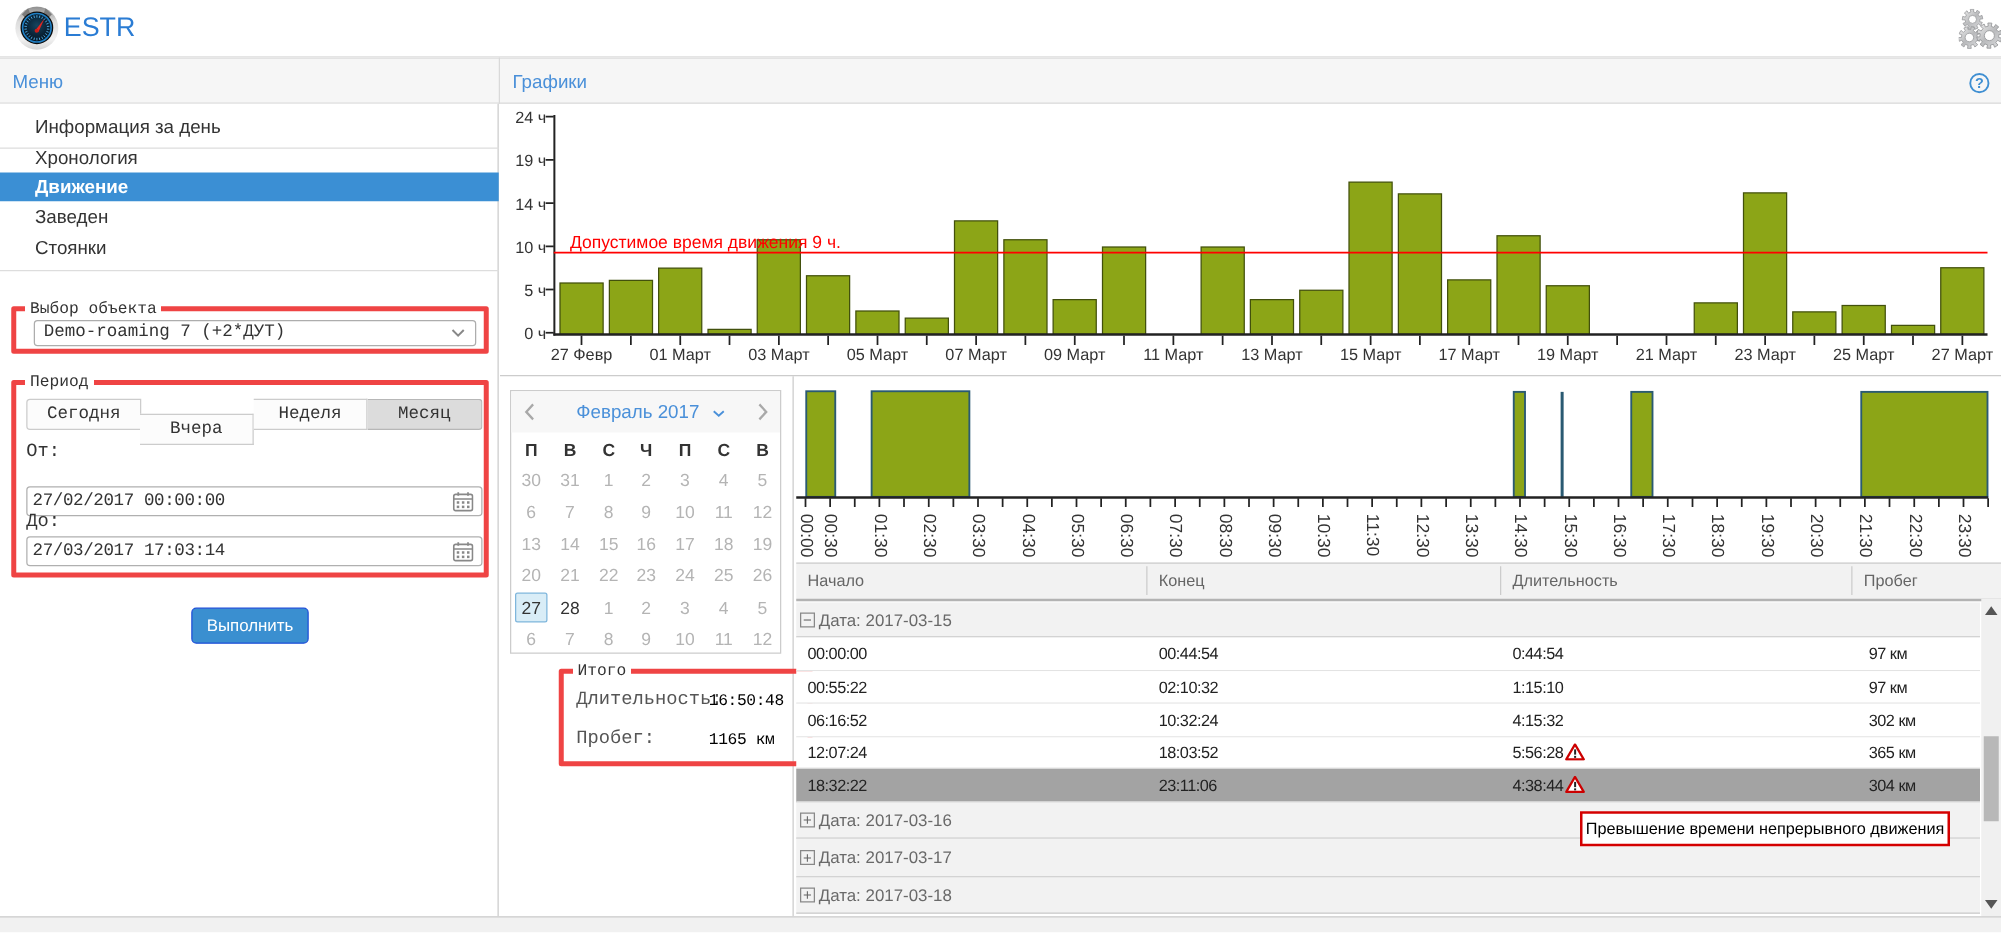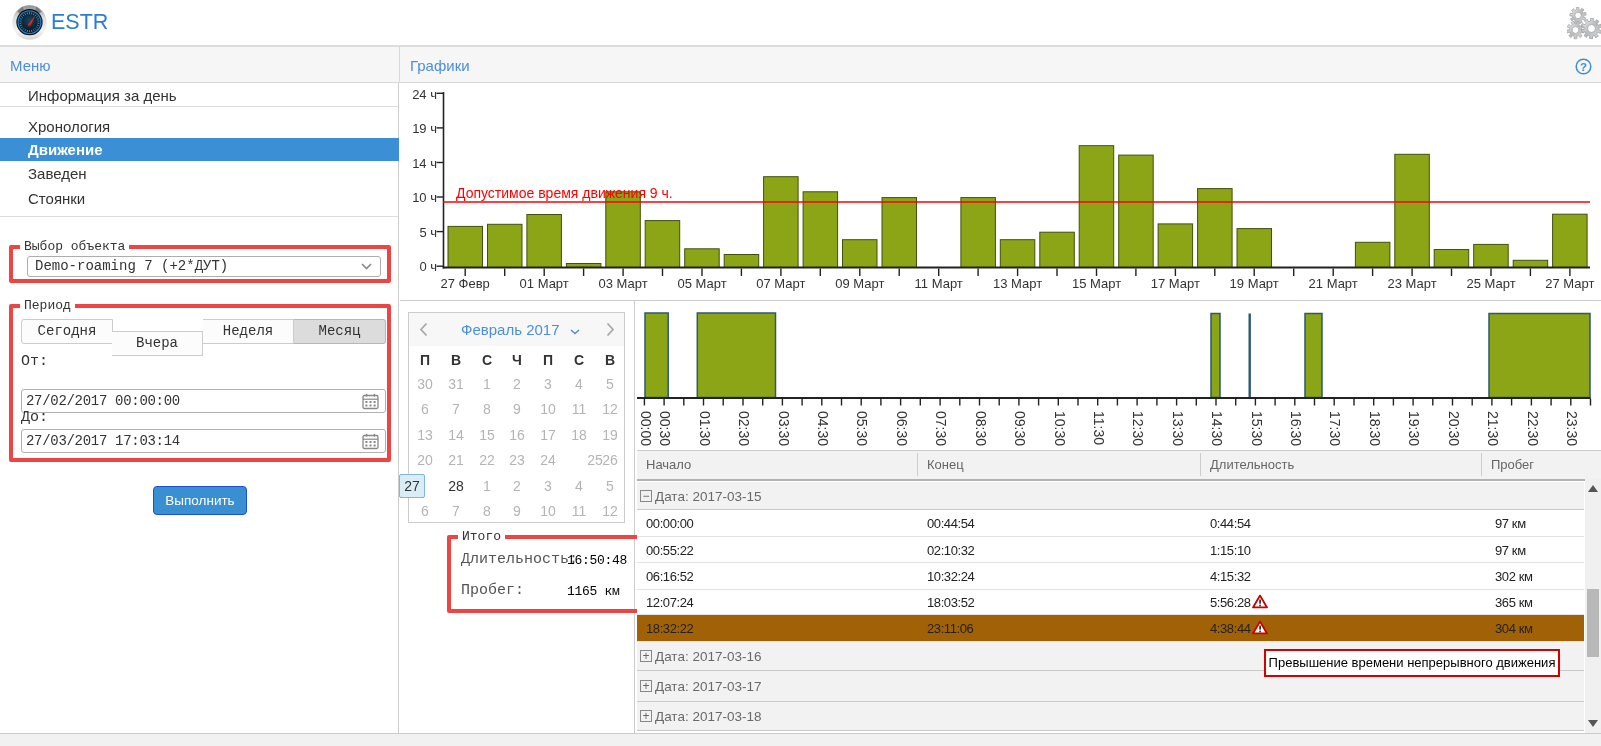--- a/index.html
+++ b/index.html
@@ -15,21 +15,21 @@
 #gears { left:1567px; top:7px; }
 
 
 #bar2 { left:0; top:46px; width:1601px; height:37px; background:#f6f6f6; border-top:1px solid #ddd; border-bottom:1px solid #d9d9d9; }
 .bartxt { top:57px; font-size:15px; color:#4a90d9; }
 #helpIcon { left:1575px; top:58px; }
 
 
 #leftcol { left:0; top:83px; width:399px; height:650px; background:#fff; border-right:1px solid #ccc; }
 .mitem { position:absolute; left:0; width:399px; font-size:15px; color:#333; padding-left:28px; display:flex; align-items:center; }
-#mi1 { top:84px; height:23px; border-bottom:1px solid #ddd; }
+#mi1 { top:84px; height:35px; border-bottom:1px solid #ddd; }
 #mi2 { top:114px; height:24px; }
 #mi3 { top:138px; height:23px; background:#3b8fd4; color:#fff; font-weight:bold; }
 #mi4 { top:161px; height:25px; }
 #mi5 { top:186px; height:25px; }
 #menubottom { left:0; top:216px; width:399px; height:0; border-bottom:1px solid #ddd; }
 
 fieldset.fs { position:absolute; border:4px solid #ef4444; border-radius:2px;font-family:Liberation Mono, monospace; }
 fieldset.fs legend { font-size:13px; color:#333; margin-left:7px; padding:0 4px; }
 #fsObj { left:9px; top:239px; width:382px; height:44px; }
 #selObj { position:absolute; left:14px; top:2px; width:354px; height:21px; border:1px solid #adadad; border-radius:3px; background:#fff; font-size:14px; color:#333; padding-left:7px; line-height:19px; }
@@ -60,21 +60,21 @@
 #fsItog { left:416px; top:529px; width:203px; height:84px;margin-left:31px; }
 .itlab { position:absolute; left:10px; font-size:15px; color:#555; }
 .itval { position:absolute; left:116px; font-size:13px; letter-spacing:-0.3px; color:#000; }
 
 
 #tblhead { left:637px; top:450px; width:964px; height:31px; background:#f2f2f2; border-top:1px solid #ccc; border-bottom:2px solid #b3b3b3; }
 .th { position:absolute; top:457px; font-size:13px; color:#666; }
 .thsep { position:absolute; top:453px; width:1px; height:23px; background:#ccc; }
 .grow { position:absolute; left:637px; width:947px; background:#f2f2f2; border-bottom:1px solid #c9c9c9; font-size:13.5px; color:#696969; }
 .drow { position:absolute; left:637px; width:947px; background:#fff; border-bottom:1px solid #e3e3e3; font-size:13px; letter-spacing:-0.4px; color:#222; }
-.drow.sel { background:#a16207; }
+.drow.sel { background:#a3a3a3; }
 .cell { position:absolute; top:50%; transform:translateY(-50%); }
 .pm { position:absolute; left:3px; top:50%; transform:translateY(-50%); width:12px; height:12px; border:1px solid #888; color:#666; font-size:12px; line-height:10px; text-align:center; background:#f2f2f2; }
 .gtxt { position:absolute; left:18px; top:50%; transform:translateY(-50%); }
 
 #tooltip { left:1264px; top:649px; width:296px; height:28px; background:#fff; border:2px solid #d40000; font-size:13px; color:#000; text-align:center; line-height:24px; z-index:5; }
 
 
 #sbar { left:1585px; top:479px; width:16px; height:254px; background:#f0f0f0; }
 #sthumb { position:absolute; left:2px; top:110px; width:12px; height:68px; background:#b8b8b8; }
 .sarrow { position:absolute; left:3px; width:0; height:0; }
@@ -342,23 +342,23 @@
 <div class="abs dc" style="left:474px; top:423px;">15</div>
 <div class="abs dc" style="left:504px; top:423px;">16</div>
 <div class="abs dc" style="left:535px; top:423px;">17</div>
 <div class="abs dc" style="left:566px; top:423px;">18</div>
 <div class="abs dc" style="left:597px; top:423px;">19</div>
 <div class="abs dc" style="left:412px; top:448px;">20</div>
 <div class="abs dc" style="left:443px; top:448px;">21</div>
 <div class="abs dc" style="left:474px; top:448px;">22</div>
 <div class="abs dc" style="left:504px; top:448px;">23</div>
 <div class="abs dc" style="left:535px; top:448px;">24</div>
-<div class="abs dc" style="left:582px; top:448px;">25</div>
+<div class="abs dc" style="left:566px; top:448px;">25</div>
 <div class="abs dc" style="left:597px; top:448px;">26</div>
-<div class="abs dc sel" style="left:399px; top:474px;">27</div>
+<div class="abs dc sel" style="left:412px; top:474px;">27</div>
 <div class="abs dc on" style="left:443px; top:474px;">28</div>
 <div class="abs dc" style="left:474px; top:474px;">1</div>
 <div class="abs dc" style="left:504px; top:474px;">2</div>
 <div class="abs dc" style="left:535px; top:474px;">3</div>
 <div class="abs dc" style="left:566px; top:474px;">4</div>
 <div class="abs dc" style="left:597px; top:474px;">5</div>
 <div class="abs dc" style="left:412px; top:499px;">6</div>
 <div class="abs dc" style="left:443px; top:499px;">7</div>
 <div class="abs dc" style="left:474px; top:499px;">8</div>
 <div class="abs dc" style="left:504px; top:499px;">9</div>

